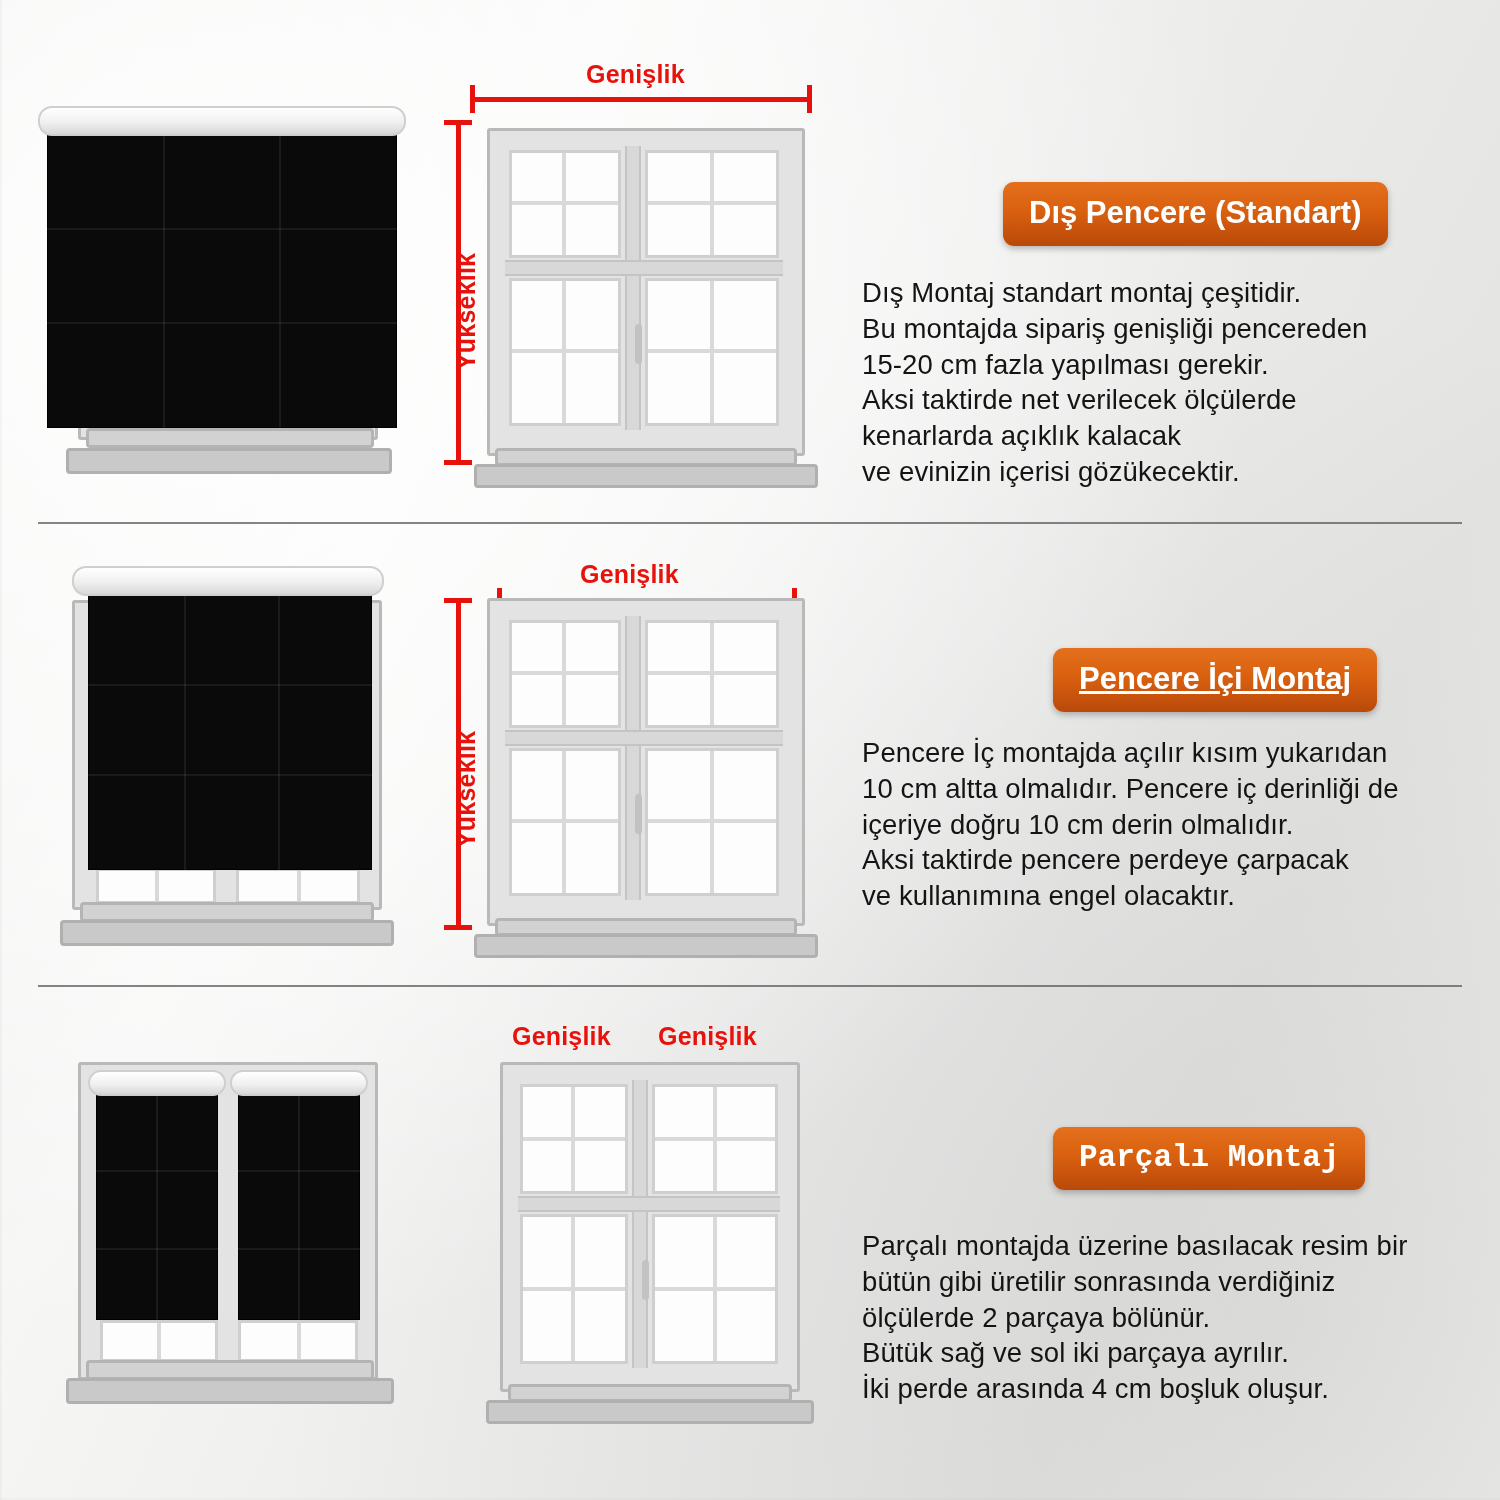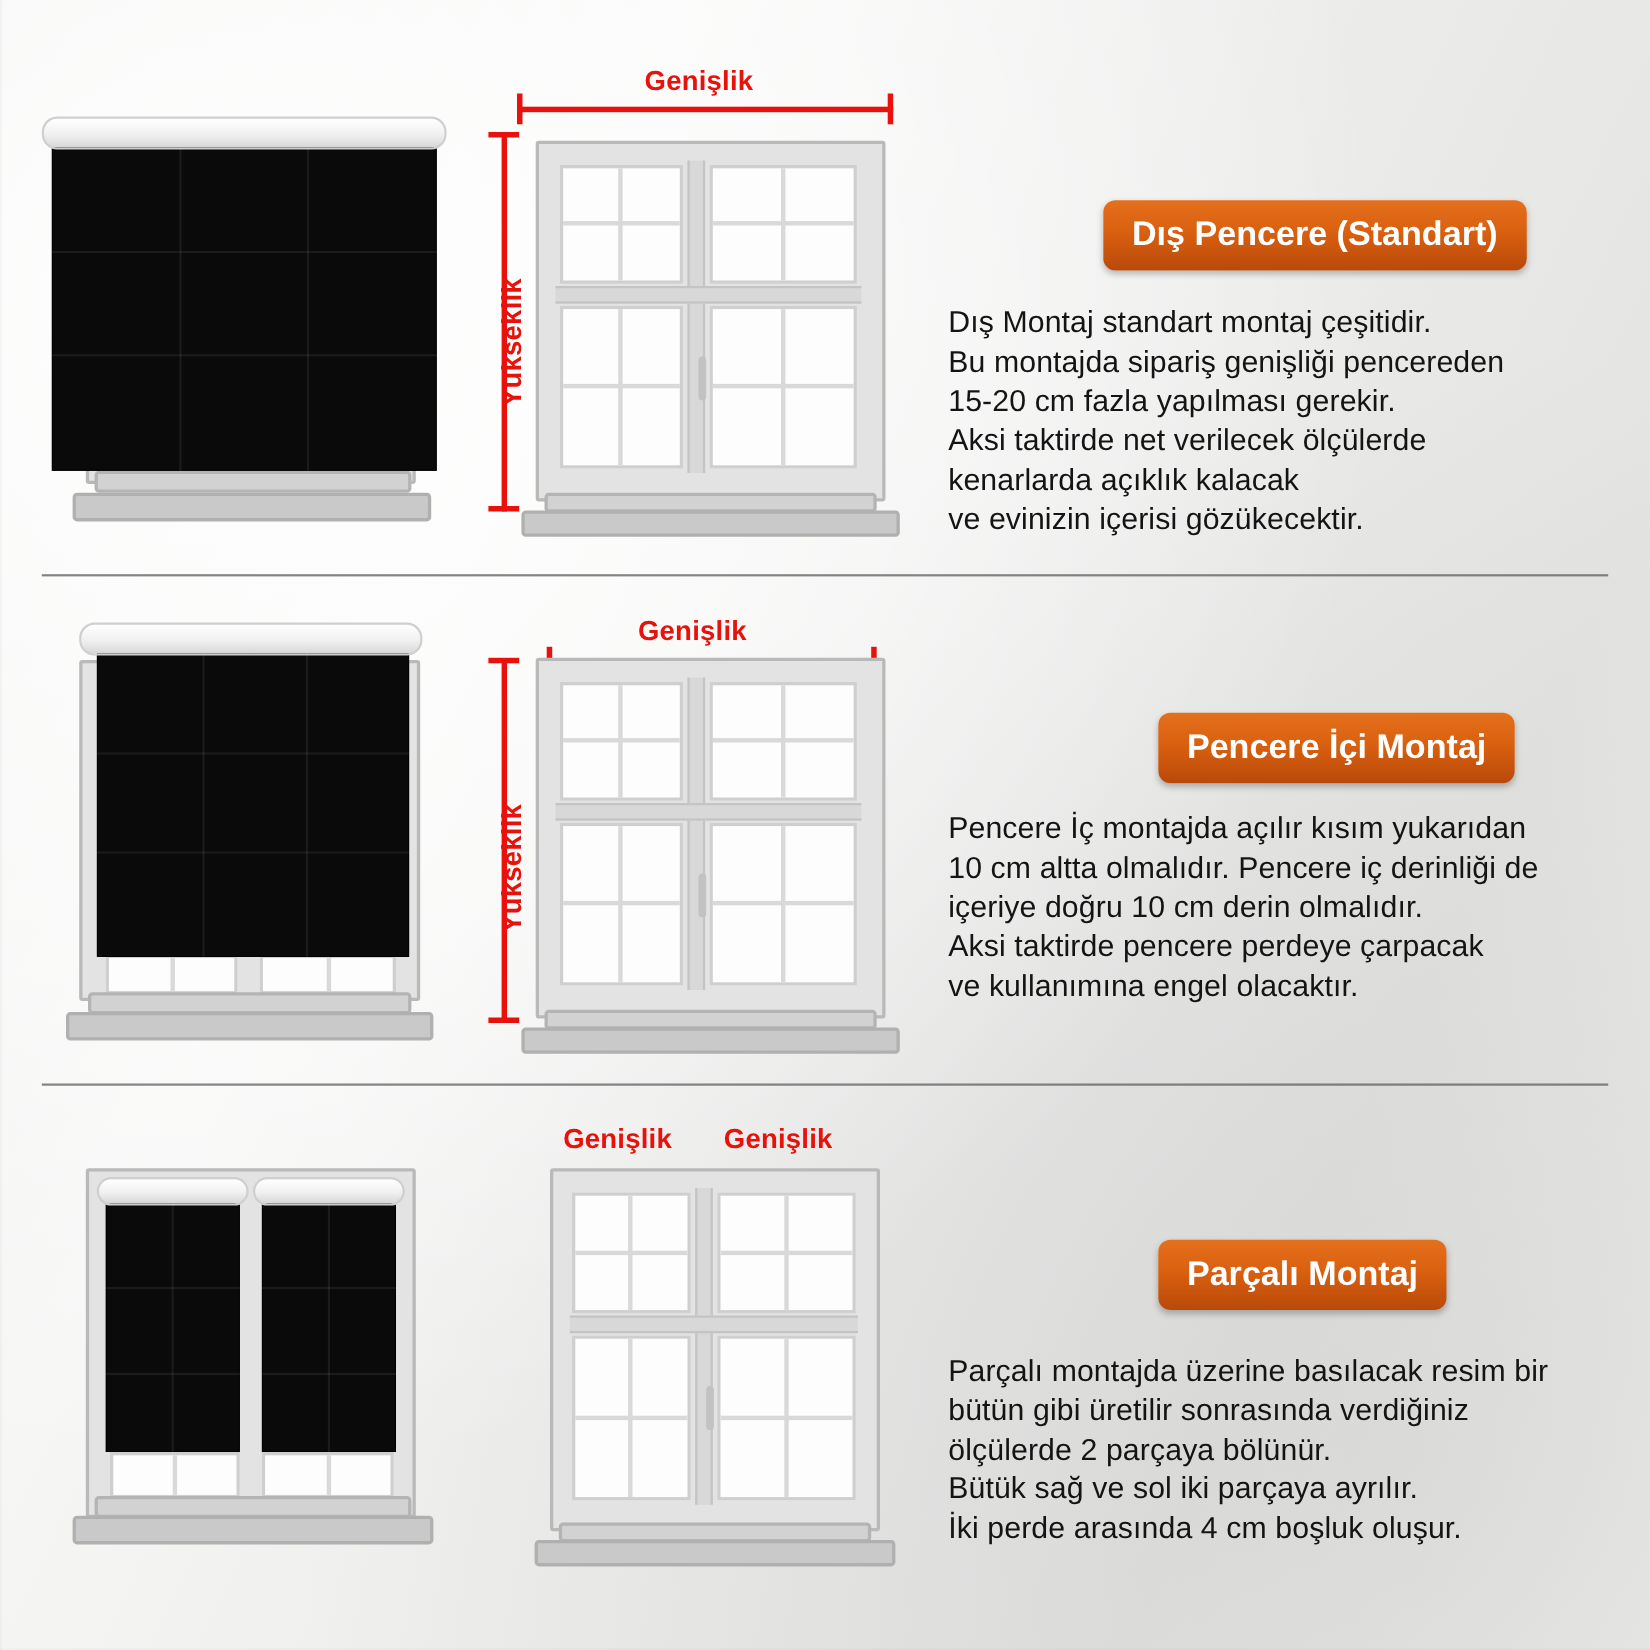--- a/index.html
+++ b/index.html
@@ -258,21 +258,21 @@
           <div class="grid-h" style="left:0;top:68px;width:128px;"></div>
         </div>
         <div class="mull-v" style="left:138px;top:18px;width:16px;height:284px;"></div>
         <div class="mull-h" style="left:18px;top:132px;width:278px;height:16px;"></div>
         <div class="handle" style="left:148px;top:196px;height:40px;"></div>
       </div>
       <div class="sill" style="left:495px;top:918px;width:302px;height:18px;"></div>
       <div class="sill2" style="left:474px;top:934px;width:344px;height:24px;"></div>
     </div>
 
-    <div class="badge" style="left:1053px;top:648px;">Pencere İçi Montaj</div>
+    <div class="badge" style="left:1053px;top:648px;text-decoration:underline;">Pencere İçi Montaj</div>
     <div class="para" style="left:862px;top:735px;width:640px;">Pencere İç montajda açılır kısım yukarıdan
 10 cm altta olmalıdır. Pencere iç derinliği de
 içeriye doğru 10 cm derin olmalıdır.
 Aksi taktirde pencere perdeye çarpacak
 ve kullanımına engel olacaktır.</div>
   </div>
 
   <div>
 
     <div>
@@ -339,21 +339,21 @@
           <div class="grid-h" style="left:0;top:70px;width:120px;"></div>
         </div>
         <div class="mull-v" style="left:132px;top:18px;width:16px;height:288px;"></div>
         <div class="mull-h" style="left:18px;top:134px;width:262px;height:16px;"></div>
         <div class="handle" style="left:142px;top:198px;height:40px;"></div>
       </div>
       <div class="sill" style="left:508px;top:1384px;width:284px;height:18px;"></div>
       <div class="sill2" style="left:486px;top:1400px;width:328px;height:24px;"></div>
     </div>
 
-    <div class="badge" style="left:1053px;top:1127px;">Parçalı Montaj</div>
+    <div class="badge" style="left:1053px;top:1127px;font-family:Liberation Mono, monospace;">Parçalı Montaj</div>
     <div class="para" style="left:862px;top:1228px;width:640px;">Parçalı montajda üzerine basılacak resim bir
 bütün gibi üretilir sonrasında verdiğiniz
 ölçülerde 2 parçaya bölünür.
 Bütük sağ ve sol iki parçaya ayrılır.
 İki perde arasında 4 cm boşluk oluşur.</div>
   </div>
 
 </div>
 
 </body></html>

